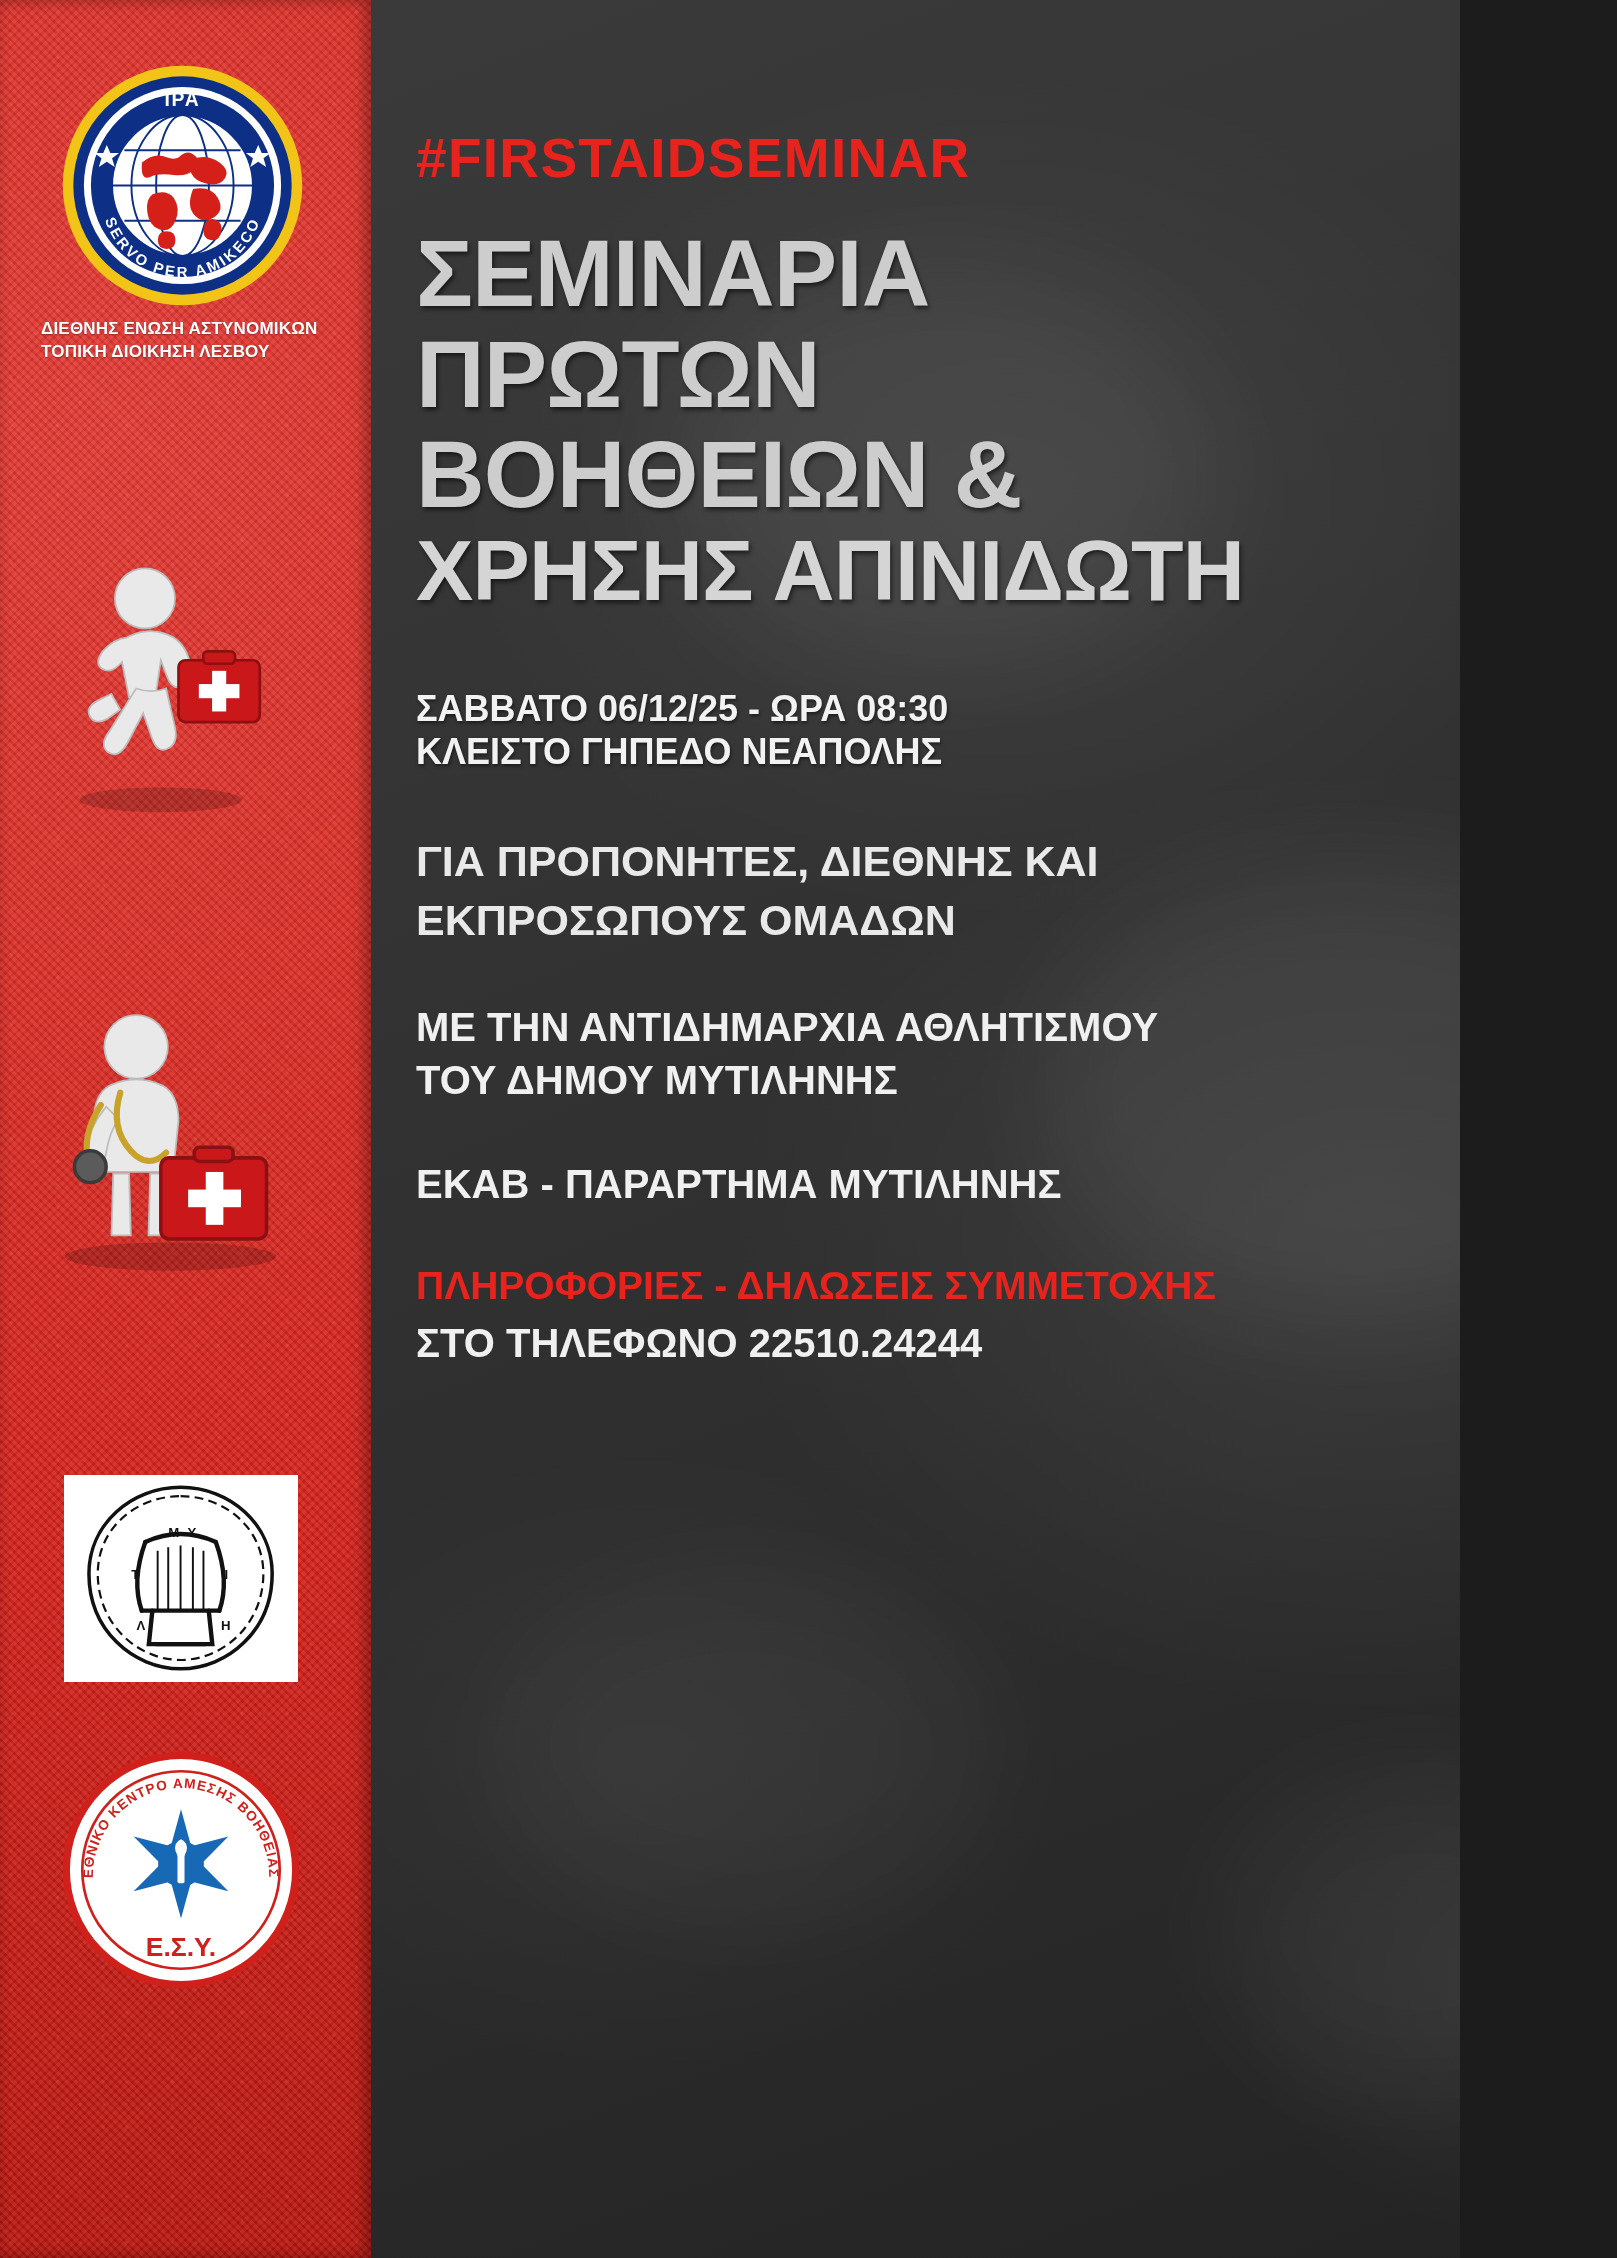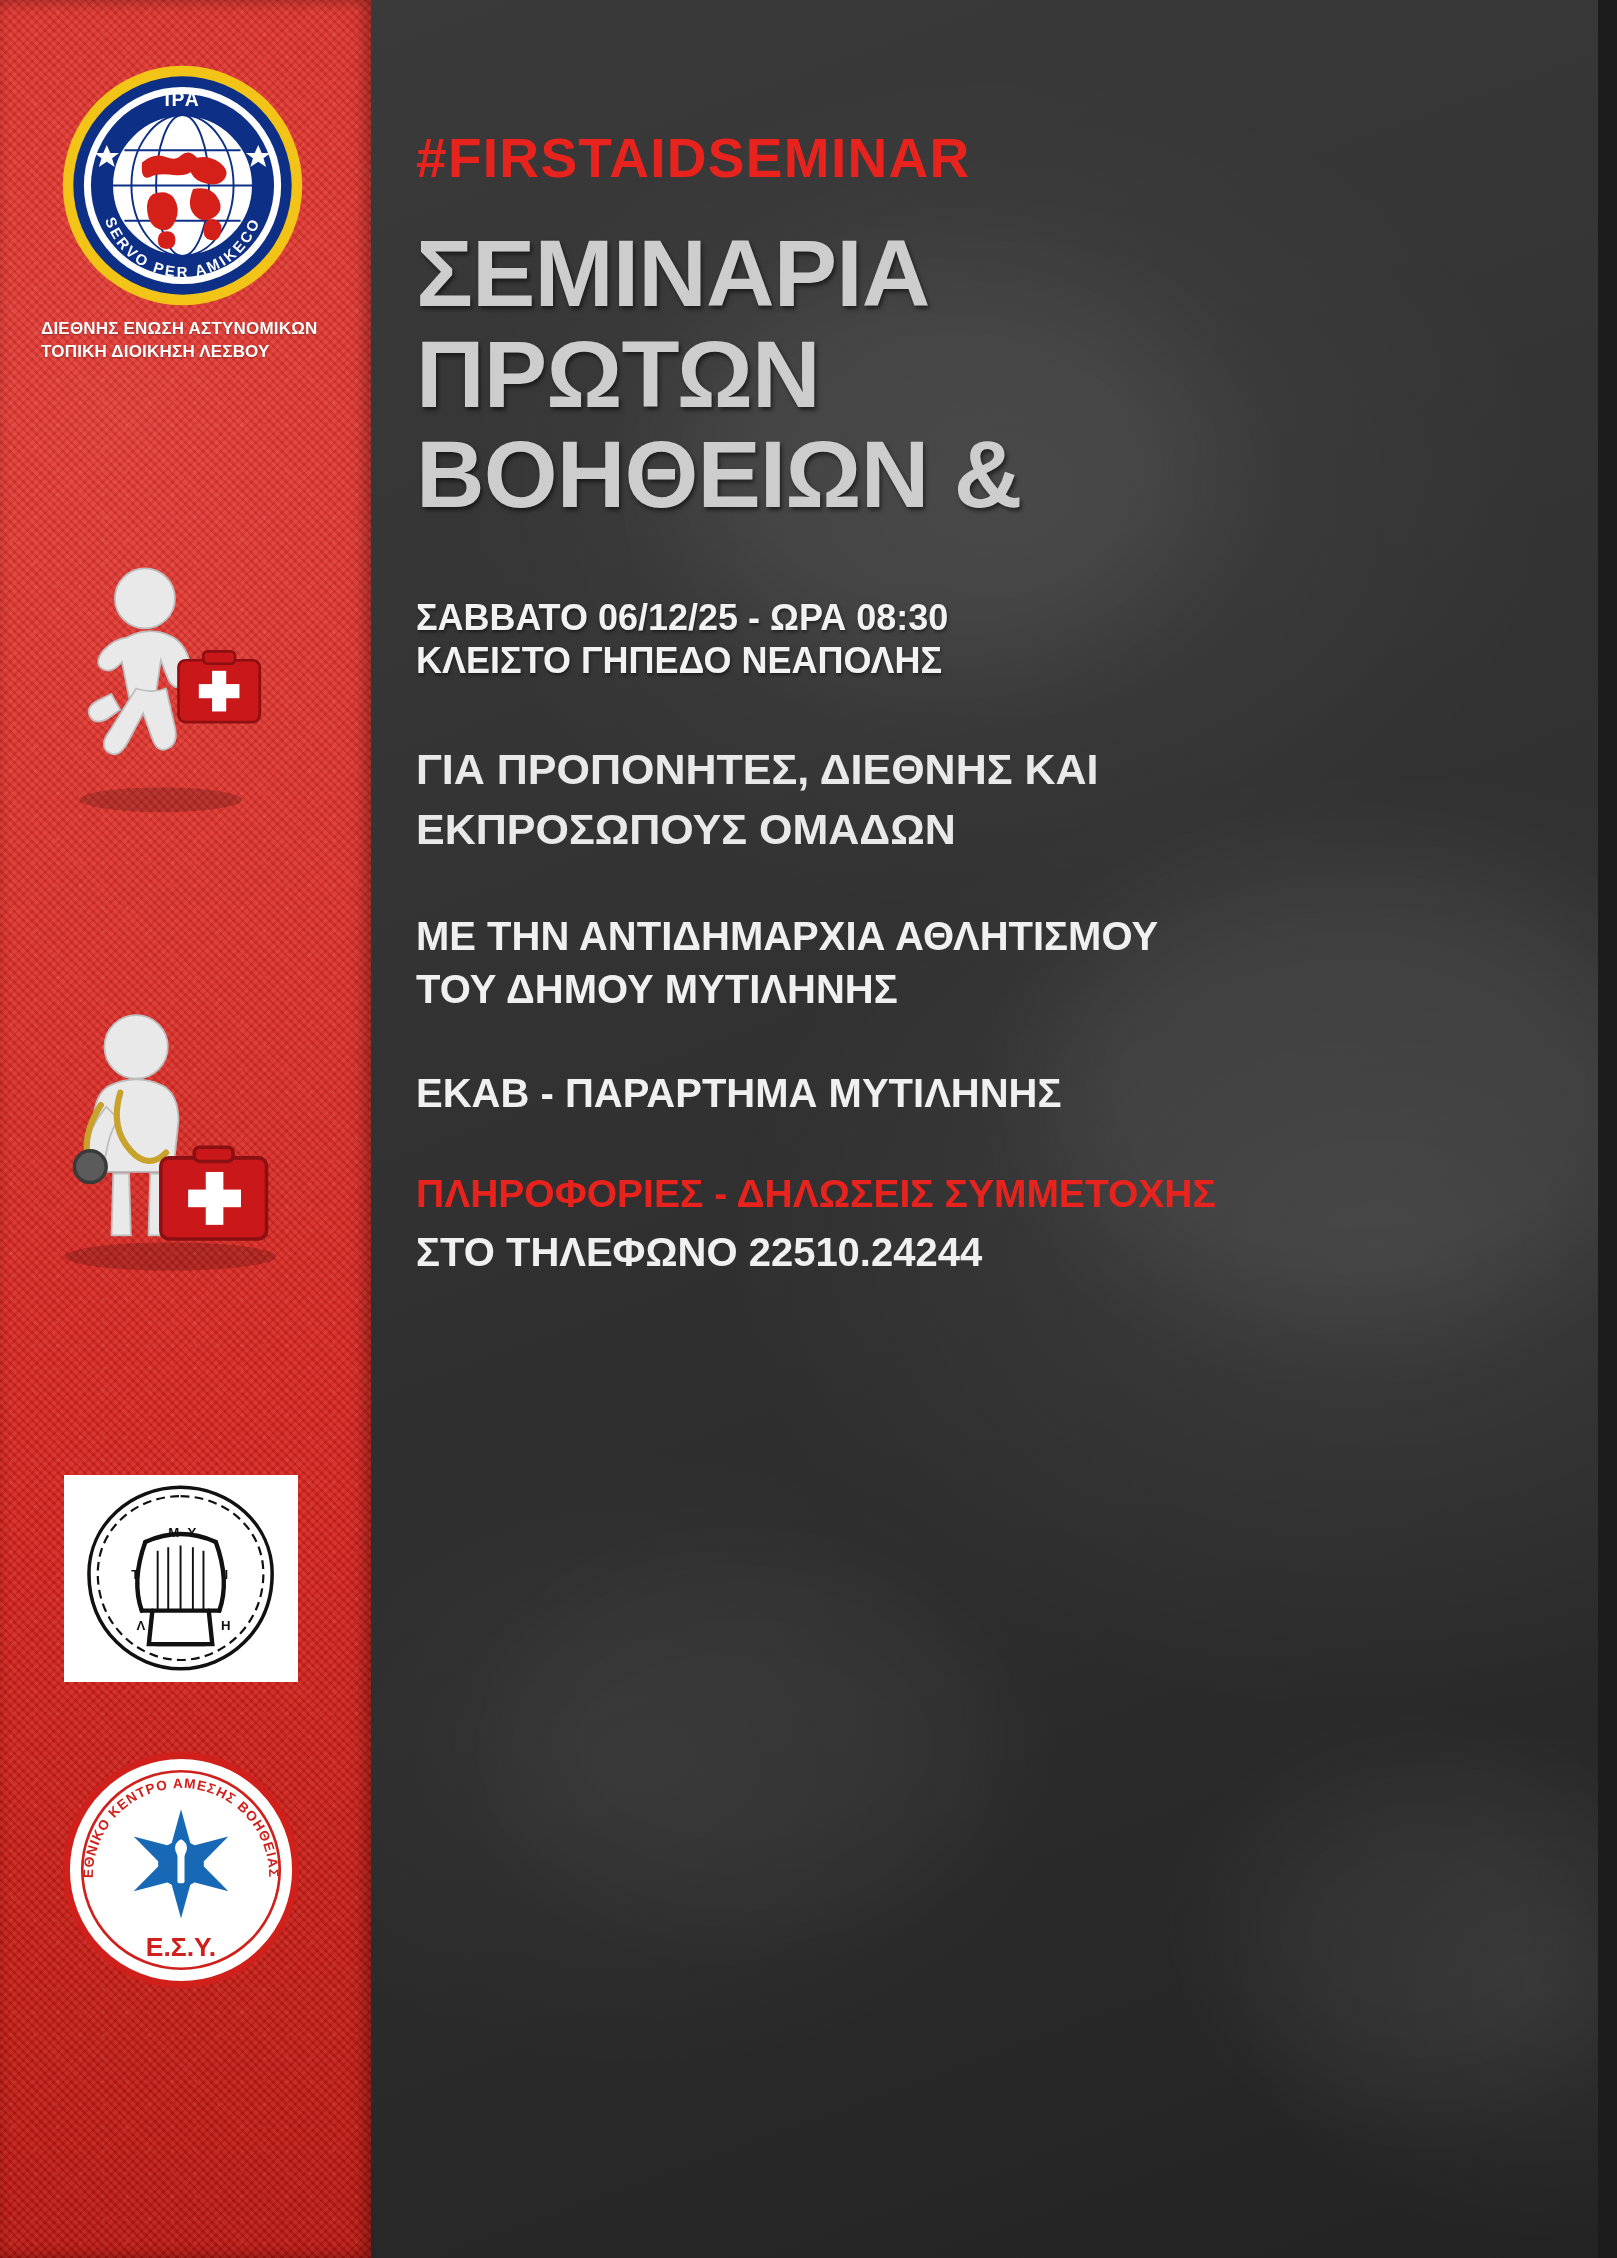--- a/index.html
+++ b/index.html
@@ -2,21 +2,21 @@
 <html style="font-size:14px"><head>
 <meta charset="utf-8">
 <style>
   html, body {
     margin: 0;
     padding: 0;
     background: #1c1c1c;
   }
   .poster {
     position: relative;
-    width: 1598px;
+    width: 1460px;
     height: 2258px;
     overflow: hidden;
     font-family: "Liberation Sans", sans-serif;
     background: #3a3a3a;
   }
 
   
   .right-panel {
     position: absolute;
     left: 0; top: 0;
@@ -321,20 +321,21 @@
   </div>
 
   <div class="content">
 
     <div class="hashtag">#FIRSTAIDSEMINAR</div>
 
     <div class="title">
       <span class="ln">ΣΕΜΙΝΑΡΙΑ</span>
       <span class="ln">ΠΡΩΤΩΝ</span>
       <span class="ln">ΒΟΗΘΕΙΩΝ &amp;</span>
+      <span class="ln small">ΧΡΗΣΗΣ ΑΠΙΝΙΔΩΤΗ</span>
     </div>
 
     <div class="when">
       <span class="ln">ΣΑΒΒΑΤΟ 06/12/25 - ΩΡΑ 08:30</span>
       <span class="ln">ΚΛΕΙΣΤΟ ΓΗΠΕΔΟ ΝΕΑΠΟΛΗΣ</span>
     </div>
 
     <div class="audience">
       <span class="ln">ΓΙΑ ΠΡΟΠΟΝΗΤΕΣ, ΔΙΕΘΝΗΣ ΚΑΙ</span>
       <span class="ln">ΕΚΠΡΟΣΩΠΟΥΣ ΟΜΑΔΩΝ</span>

